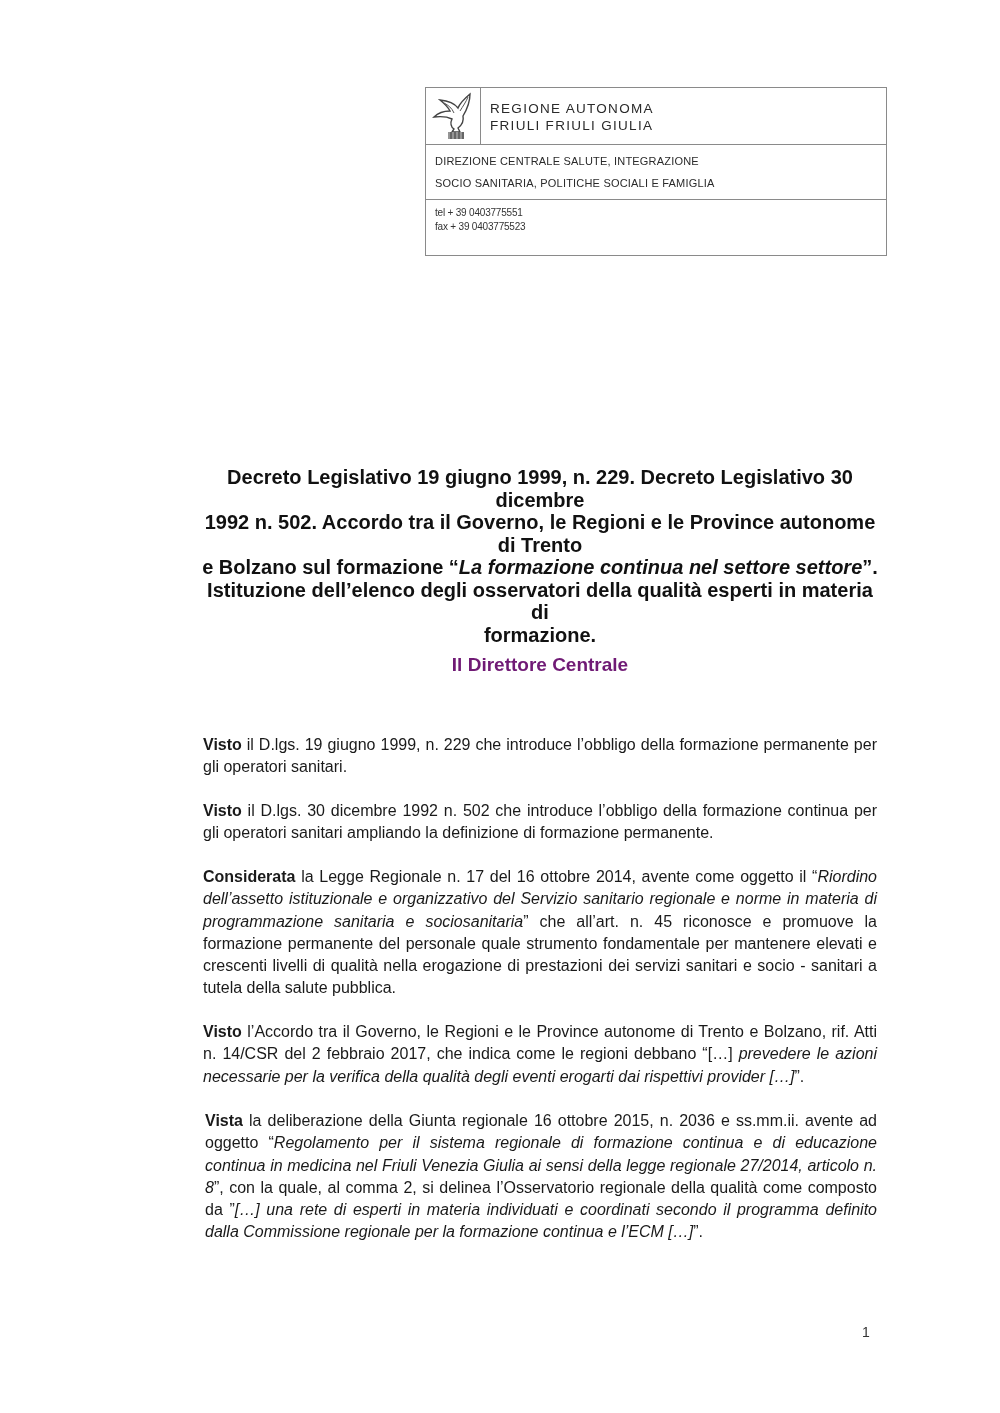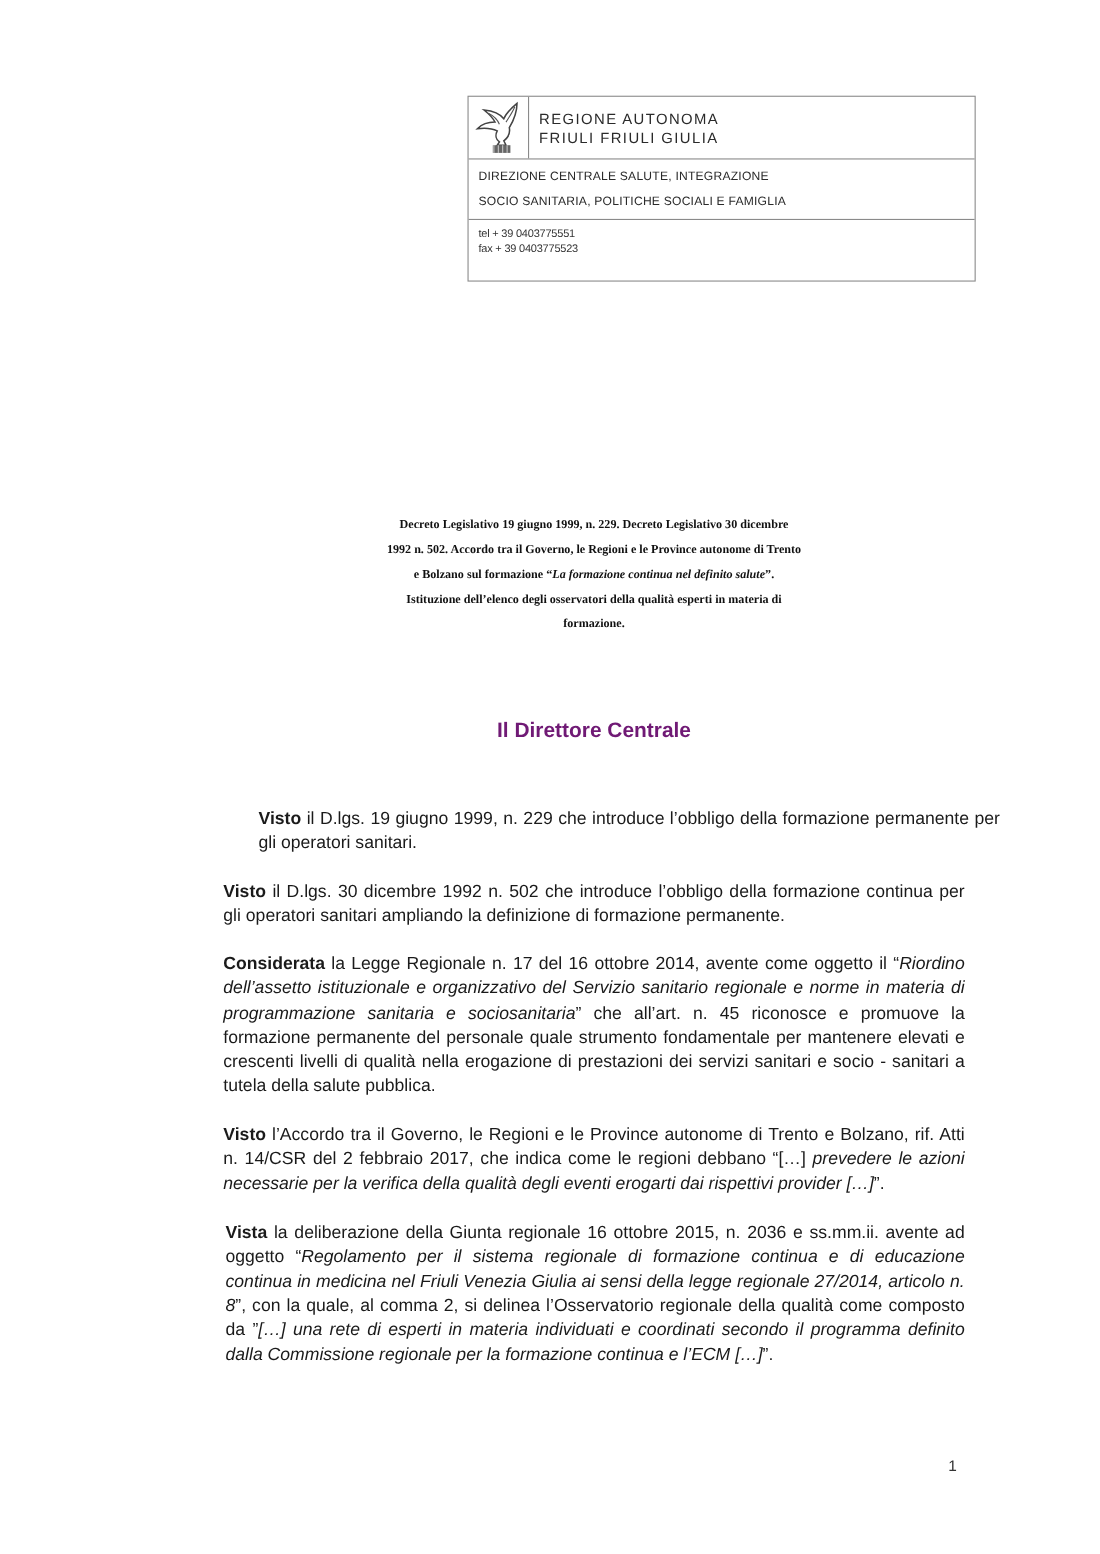--- a/index.html
+++ b/index.html
@@ -6,21 +6,21 @@
   body { width: 1000px; height: 1413px; position: relative; font-family: "Liberation Sans", sans-serif; color: #1a1a1a; overflow: hidden; }
   .letterhead { position: absolute; left: 425px; top: 87px; width: 462px; height: 169px; border: 1.5px solid #8a8a8a; box-sizing: border-box; }
   .lh-top { position: absolute; left: 0; top: 0; width: 100%; height: 56px; border-bottom: 1.5px solid #8a8a8a; }
   .lh-logo { position: absolute; left: 0; top: 0; width: 54px; height: 56px; border-right: 1.5px solid #8a8a8a; }
   .lh-logo svg { position: absolute; left: 4px; top: 3px; }
   .lh-region { position: absolute; left: 64px; top: 12px; font-size: 13.5px; letter-spacing: 1.3px; line-height: 17px; color: #2a2a2a; }
   .lh-mid { position: absolute; left: 0; top: 56px; width: 100%; height: 55px; border-bottom: 1.5px solid #8a8a8a; }
   .lh-dir { position: absolute; left: 9px; top: 6px; font-size: 11px; line-height: 22px; color: #2a2a2a; letter-spacing: 0.2px; }
   .lh-bot { position: absolute; left: 0; top: 112px; width: 100%; height: 56px; }
   .lh-contact { position: absolute; font-size: 10px; line-height: 14px; color: #333; letter-spacing: -0.2px; }
-  .title-block { position: absolute; left: 200px; top: 466px; width: 680px; text-align: center; font-weight: bold; font-size: 11px; line-height: 22.5px; color: #111; font-family: Liberation Serif, serif; }
+  .title-block { position: absolute; left: 200px; top: 466px; width: 680px; text-align: center; font-weight: bold; font-size: 20px; line-height: 22.5px; color: #111; }
   .title-block i { font-style: italic; }
   .director { position: absolute; left: 200px; top: 654px; width: 680px; text-align: center; font-weight: bold; font-size: 19px; color: #701a75; }
   .para { position: absolute; left: 203px; width: 674px; font-size: 16px; line-height: 22.3px; text-align: justify; color: #1a1a1a; }
   .para b { font-weight: bold; }
   .para i { font-style: italic; }
   .page-number { position: absolute; left: 862px; top: 1324px; font-size: 14px; color: #333; }
 </style>
 </head>
 <body>
 
@@ -50,28 +50,28 @@
     <div class="lh-contact" style="left:9px; top:6px;">
       <div>tel + 39 0403775551</div>
       <div>fax + 39 0403775523</div>
     </div>
   </div>
 </div>
 
 <div class="title-block">
   <div>Decreto Legislativo 19 giugno 1999, n. 229. Decreto Legislativo 30 dicembre</div>
   <div>1992 n. 502. Accordo tra il Governo, le Regioni e le Province autonome di Trento</div>
-  <div><span>e Bolzano sul formazione “</span><i>La formazione continua nel definito salute</i><span>”.</span></div>
+  <div><span>e Bolzano sul formazione “</span><i>La formazione continua nel settore settore</i><span>”.</span></div>
   <div>Istituzione dell’elenco degli osservatori della qualità esperti in materia di</div>
   <div>formazione.</div>
 </div>
 
 <div class="director">Il Direttore Centrale</div>
 
-<div class="para" style="top:734px;margin-left:32px;">
+<div class="para" style="top:734px;">
   <b>Visto</b><span> il D.lgs. 19 giugno 1999, n. 229 che introduce l’obbligo della formazione permanente per gli operatori sanitari.</span>
 </div>
 
 <div class="para" style="top:800px;">
   <b>Visto</b><span> il D.lgs. 30 dicembre 1992 n. 502 che introduce l’obbligo della formazione continua per gli operatori sanitari ampliando la definizione di formazione permanente.</span>
 </div>
 
 <div class="para" style="top:866px;">
   <b>Considerata</b><span> la Legge Regionale n. 17 del 16 ottobre 2014, avente come oggetto il “</span><i>Riordino dell’assetto istituzionale e organizzativo del Servizio sanitario regionale e norme in materia di programmazione sanitaria e sociosanitaria</i><span>” che all’art. n. 45 riconosce e promuove la formazione permanente del personale quale strumento fondamentale per mantenere elevati e crescenti livelli di qualità nella erogazione di prestazioni dei servizi sanitari e socio - sanitari a tutela della salute pubblica.</span>
 </div>

